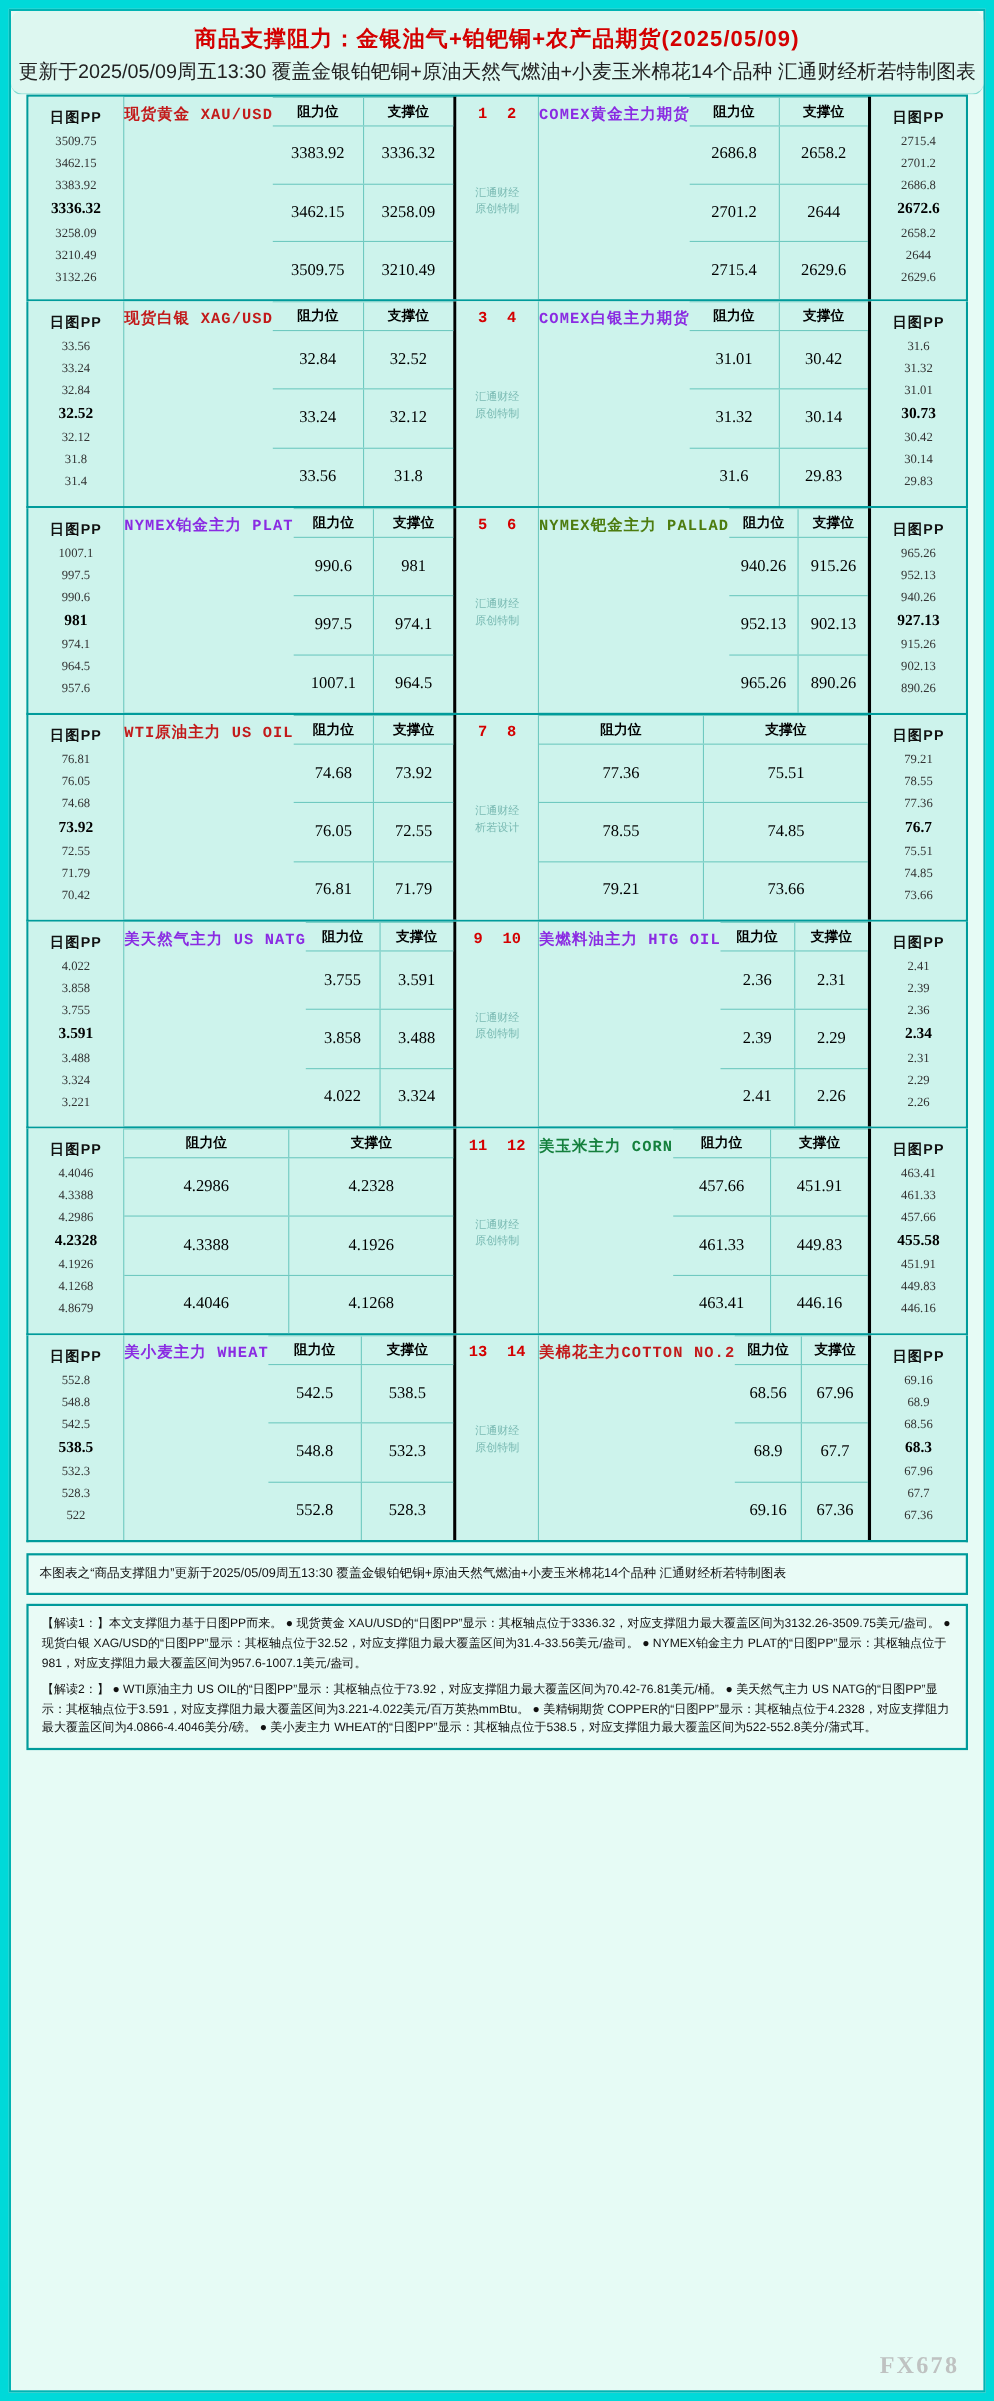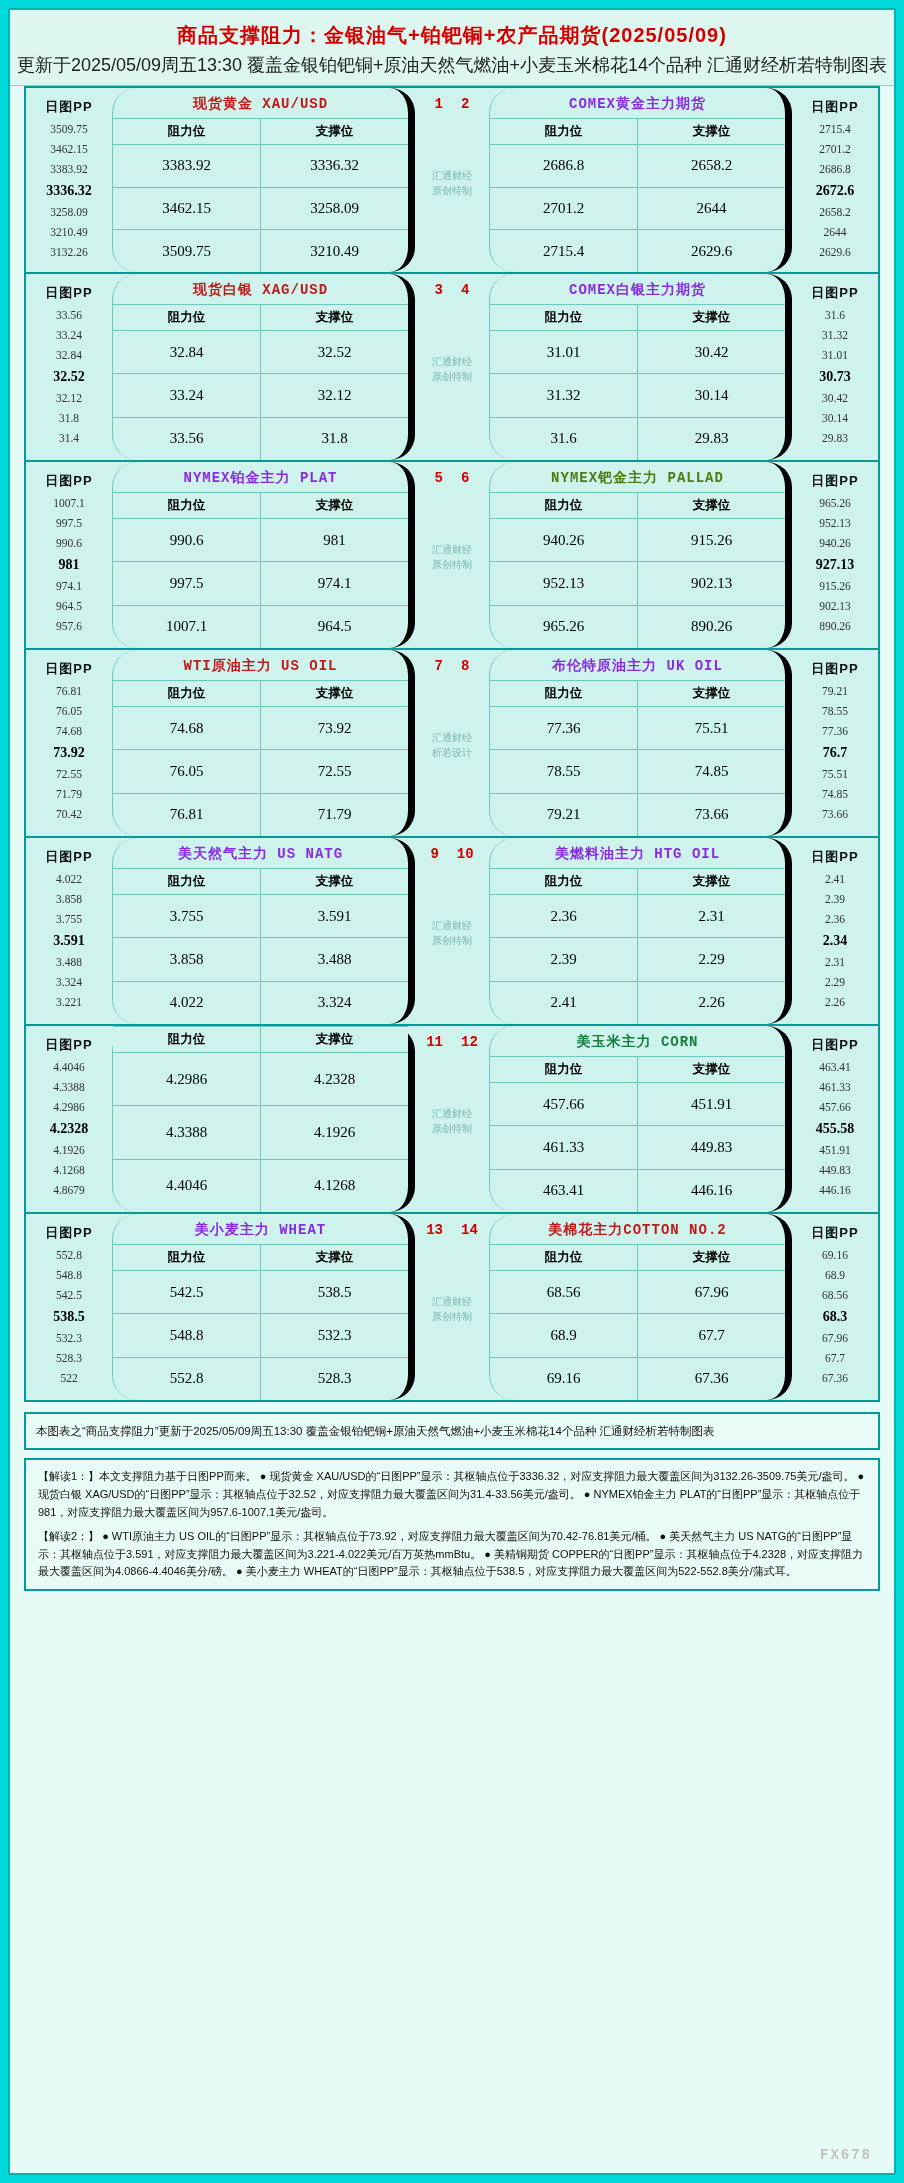--- a/index.html
+++ b/index.html
@@ -15,20 +15,21 @@
     position: absolute;
     left: 8px; top: 8px;
     width: 888px; height: 2167px;
     background: #e6fbf5;
     border: 2px solid #00b3b3;
   }
   .hdr-band {
     background: #ddf7f0;
     padding: 6px 0 2px 0;
     border-bottom: 1px solid #7fd8cf;
+    border-radius: 10px;
   }
   .main-title {
     text-align: center;
     color: #d40000;
     font-weight: bold;
     font-size: 20px;
     letter-spacing: 1px;
     padding: 6px 0 2px 0;
   }
   .sub-title {
@@ -70,24 +71,23 @@
     font-family: "Liberation Serif", serif;
   }
   .side .lvl.big {
     font-size: 14px;
     font-weight: bold;
     color: #000;
   }
   .panel {
     flex: 1;
     display: flex;
-    flex-direction: column;
+    flex-direction: row;
     border-left: 1px solid #6fc9c0;
-    border-right: 7px solid #000000;
-    border-radius: 25px;
+    border-right: 3px solid #000000;
   }
   .panel-title {
     text-align: center;
     font-weight: bold;
     font-size: 14px;
     padding: 7px 0 5px 0;
     letter-spacing: 1px;
     font-family: "Liberation Mono", monospace;
   }
   .tbl {
@@ -158,24 +158,24 @@
     padding: 8px 12px;
     font-size: 11px;
     color: #111;
     line-height: 1.62;
   }
   .legend p { margin: 0 0 6px 0; }
   .legend p:last-child { margin-bottom: 0; }
   .wmk {
     position: absolute;
     right: 22px; bottom: 10px;
-    font-size: 14px;
+    font-size: 22px;
     font-weight: bold;
     color: #b9b9b9;
-    font-family: Liberation Mono, monospace;
+    font-family: Liberation Serif, serif;
     letter-spacing: 2px;
     opacity: .85;
   }
 </style>
 </head>
 <body>
 
 <div class="page">
 
   <div class="hdr-band">
@@ -430,21 +430,20 @@
           </div>
     </div>
     <div class="mid">
       <div class="nums">
         <span>7</span>
         <span>8</span>
       </div>
       <div class="wm">汇通财经<br>析若设计</div>
     </div>
     <div class="panel">
-      <div class="panel-title" style="color:#8a2be2">布伦特原油主力 UK OIL</div>
       <div class="tbl">
             <div class="trow head">
       <div class="tcell">阻力位</div>
       <div class="tcell">支撑位</div>
     </div>
             <div class="trow">
        <div class="tcell">77.36</div>
        <div class="tcell">75.51</div>
      </div>
             <div class="trow">

